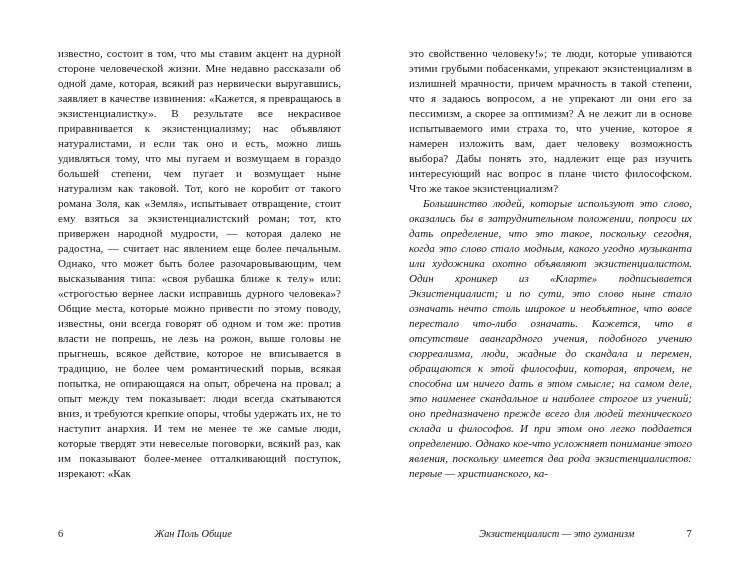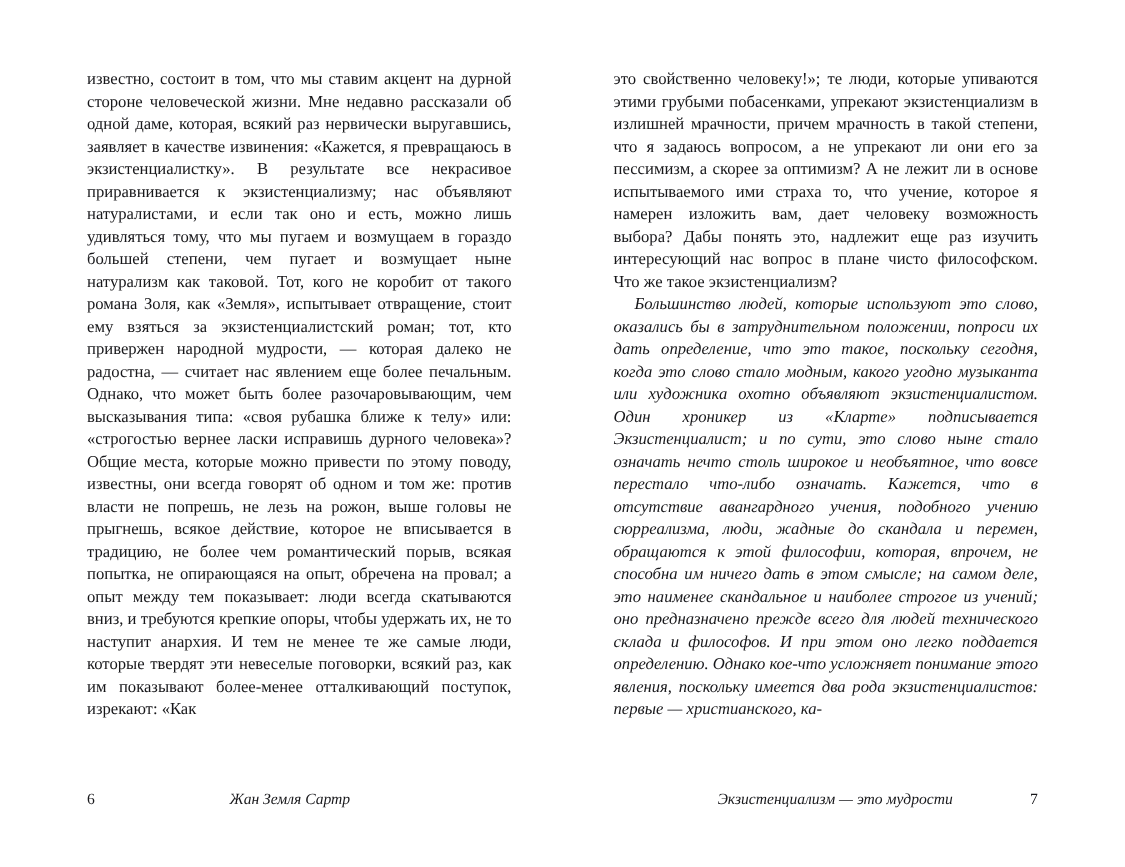--- a/index.html
+++ b/index.html
@@ -90,33 +90,33 @@
 
 <div class="spread">
 
   <div class="page page-left">
     <div class="textblock">
       <p>известно, состоит в том, что мы ставим акцент на дурной стороне человеческой жизни. Мне недавно рассказали об одной даме, которая, всякий раз нервически выругавшись, заявляет в качестве извинения: «Кажется, я превращаюсь в экзистенциалистку». В результате все некрасивое приравнивается к экзистенциализму; нас объявляют натуралистами, и если так оно и есть, можно лишь удивляться тому, что мы пугаем и возмущаем в гораздо большей степени, чем пугает и возмущает ныне натурализм как таковой. Тот, кого не коробит от такого романа Золя, как «Земля», испытывает отвращение, стоит ему взяться за экзистенциалистский роман; тот, кто привержен народной мудрости, — которая далеко не радостна, — считает нас явлением еще более печальным. Однако, что может быть более разочаровывающим, чем высказывания типа: «своя рубашка ближе к телу» или: «строгостью вернее ласки исправишь дурного человека»? Общие места, которые можно привести по этому поводу, известны, они всегда говорят об одном и том же: против власти не попрешь, не лезь на рожон, выше головы не прыгнешь, всякое действие, которое не вписывается в традицию, не более чем романтический порыв, всякая попытка, не опирающаяся на опыт, обречена на провал; а опыт между тем показывает: люди всегда скатываются вниз, и требуются крепкие опоры, чтобы удержать их, не то наступит анархия. И тем не менее те же самые люди, которые твердят эти невеселые поговорки, всякий раз, как им показывают более-менее отталкивающий поступок, изрекают: «Как</p>
     </div>
     <div class="footer">
       <div class="footer-row">
         <span class="folio">6</span>
-        <span class="runhead">Жан Земля Сартр</span>
+        <span class="runhead">Жан Поль Общие</span>
         <span class="spacer"></span>
       </div>
     </div>
   </div>
 
   <div class="page page-right">
     <div class="textblock">
       <p>это свойственно человеку!»; те люди, которые упиваются этими грубыми побасенками, упрекают экзистенциализм в излишней мрачности, причем мрачность в такой степени, что я задаюсь вопросом, а не упрекают ли они его за пессимизм, а скорее за оптимизм? А не лежит ли в основе испытываемого ими страха то, что учение, которое я намерен изложить вам, дает человеку возможность выбора? Дабы понять это, надлежит еще раз изучить интересующий нас вопрос в плане чисто философском. Что же такое экзистенциализм?</p>
       <p class="indent">Большинство людей, которые используют это слово, оказались бы в затруднительном положении, попроси их дать определение, что это такое, поскольку сегодня, когда это слово стало модным, какого угодно музыканта или художника охотно объявляют экзистенциалистом. Один хроникер из «Кларте» подписывается Экзистенциалист; и по сути, это слово ныне стало означать нечто столь широкое и необъятное, что вовсе перестало что-либо означать. Кажется, что в отсутствие авангардного учения, подобного учению сюрреализма, люди, жадные до скандала и перемен, обращаются к этой философии, которая, впрочем, не способна им ничего дать в этом смысле; на самом деле, это наименее скандальное и наиболее строгое из учений; оно предназначено прежде всего для людей технического склада и философов. И при этом оно легко поддается определению. Однако кое-что усложняет понимание этого явления, поскольку имеется два рода экзистенциалистов: первые — христианского, ка-</p>
     </div>
     <div class="footer">
       <div class="footer-row">
         <span class="spacer"></span>
-        <span class="runhead">Экзистенциализм — это мудрости</span>
+        <span class="runhead">Экзистенциалист — это гуманизм</span>
         <span class="folio">7</span>
       </div>
     </div>
   </div>
 
 </div>
 
 </body></html>

